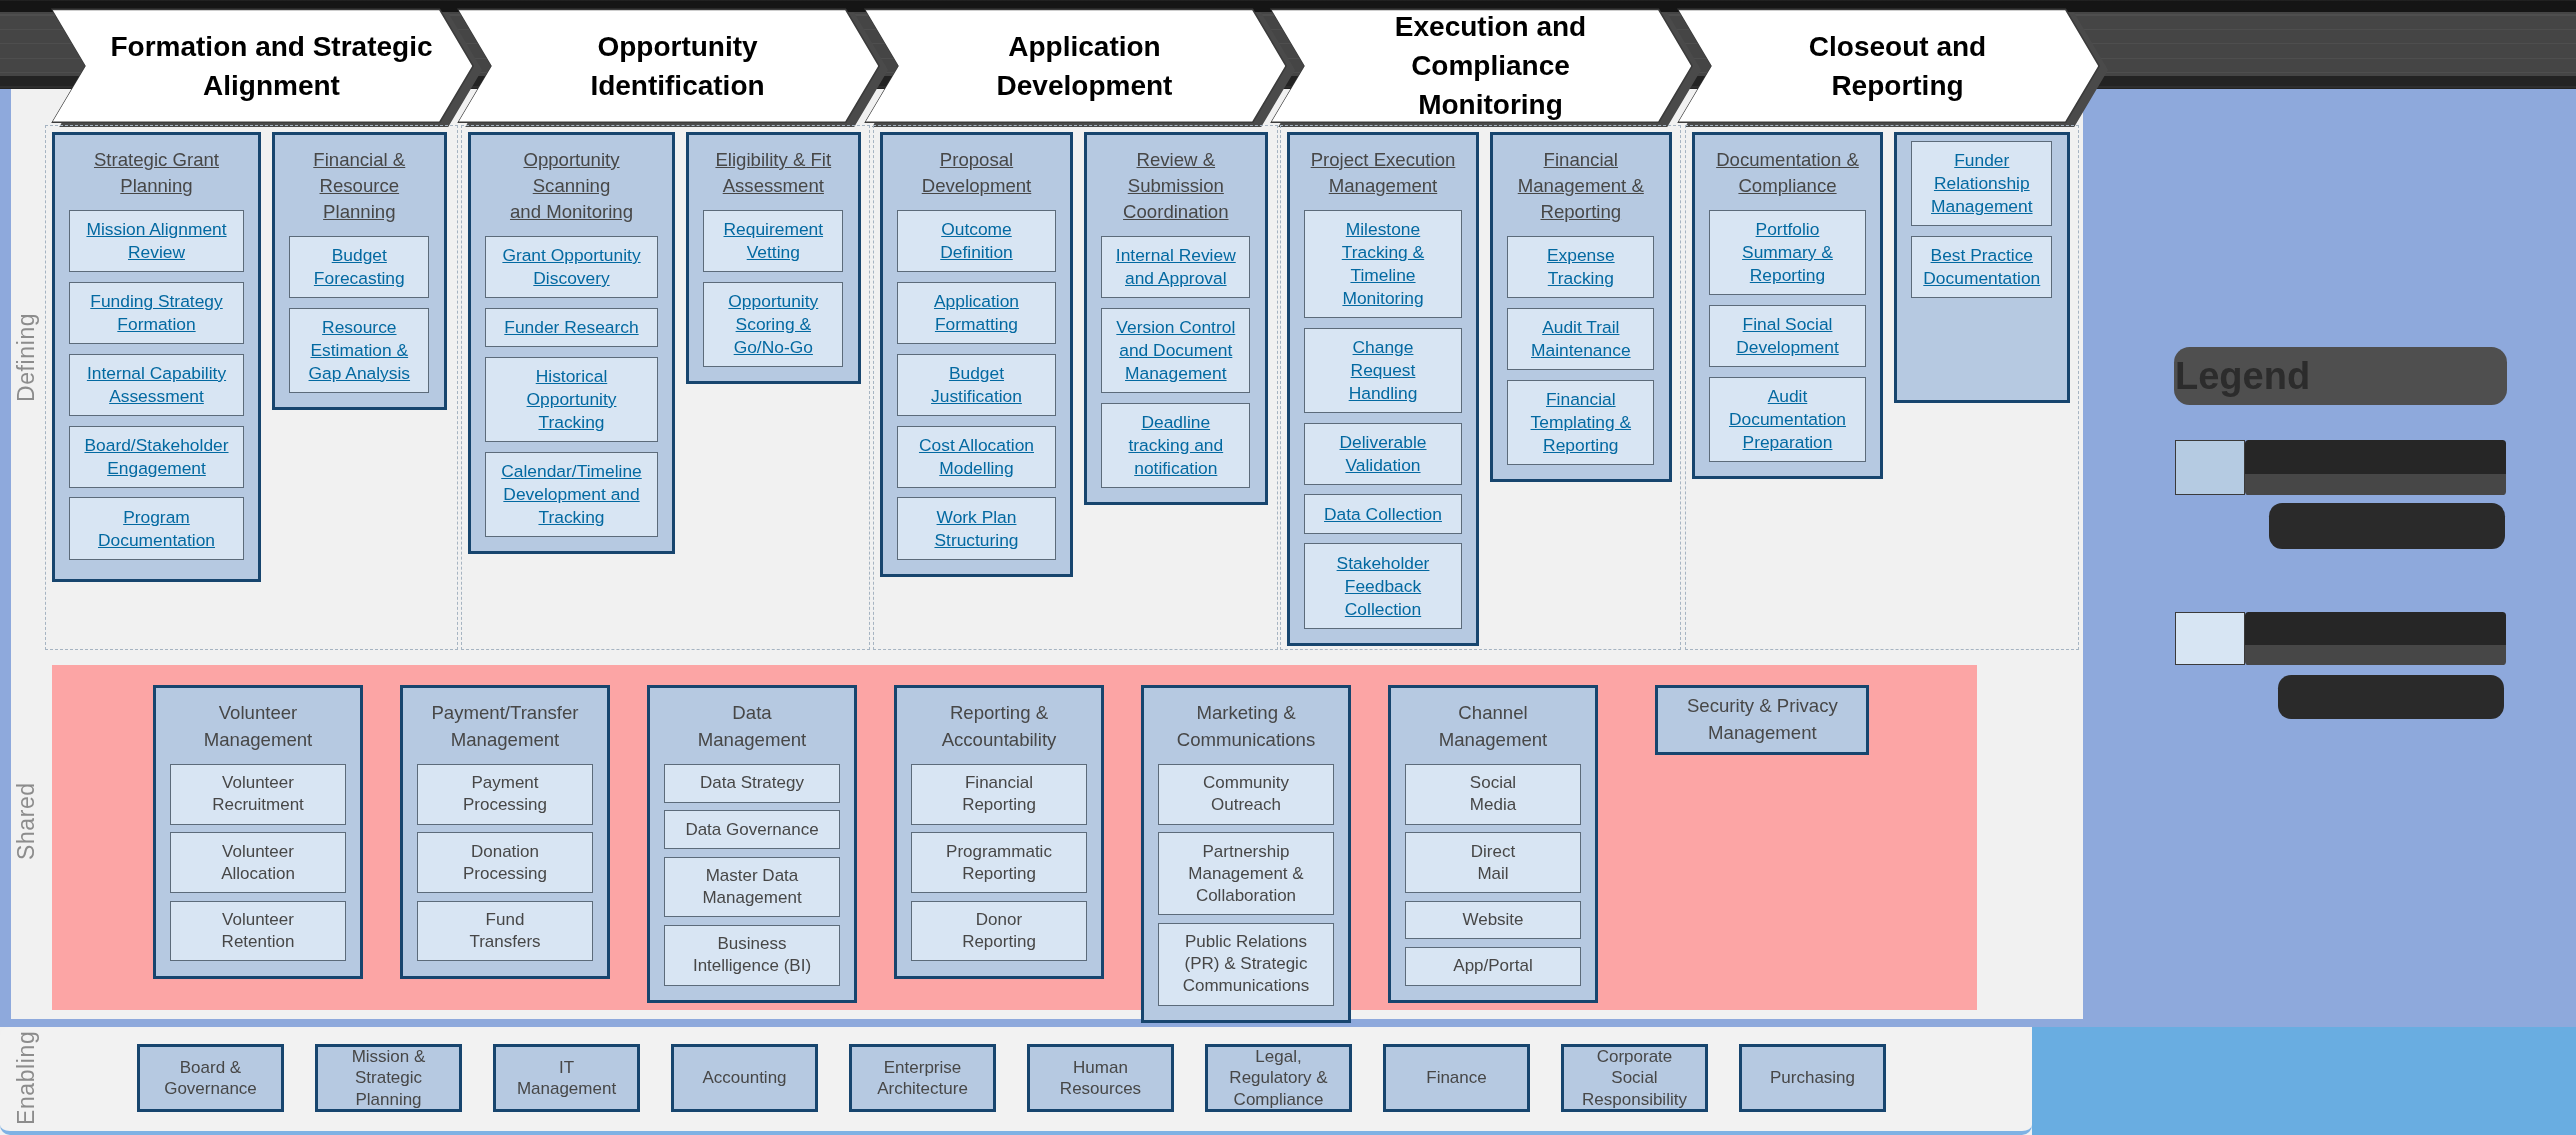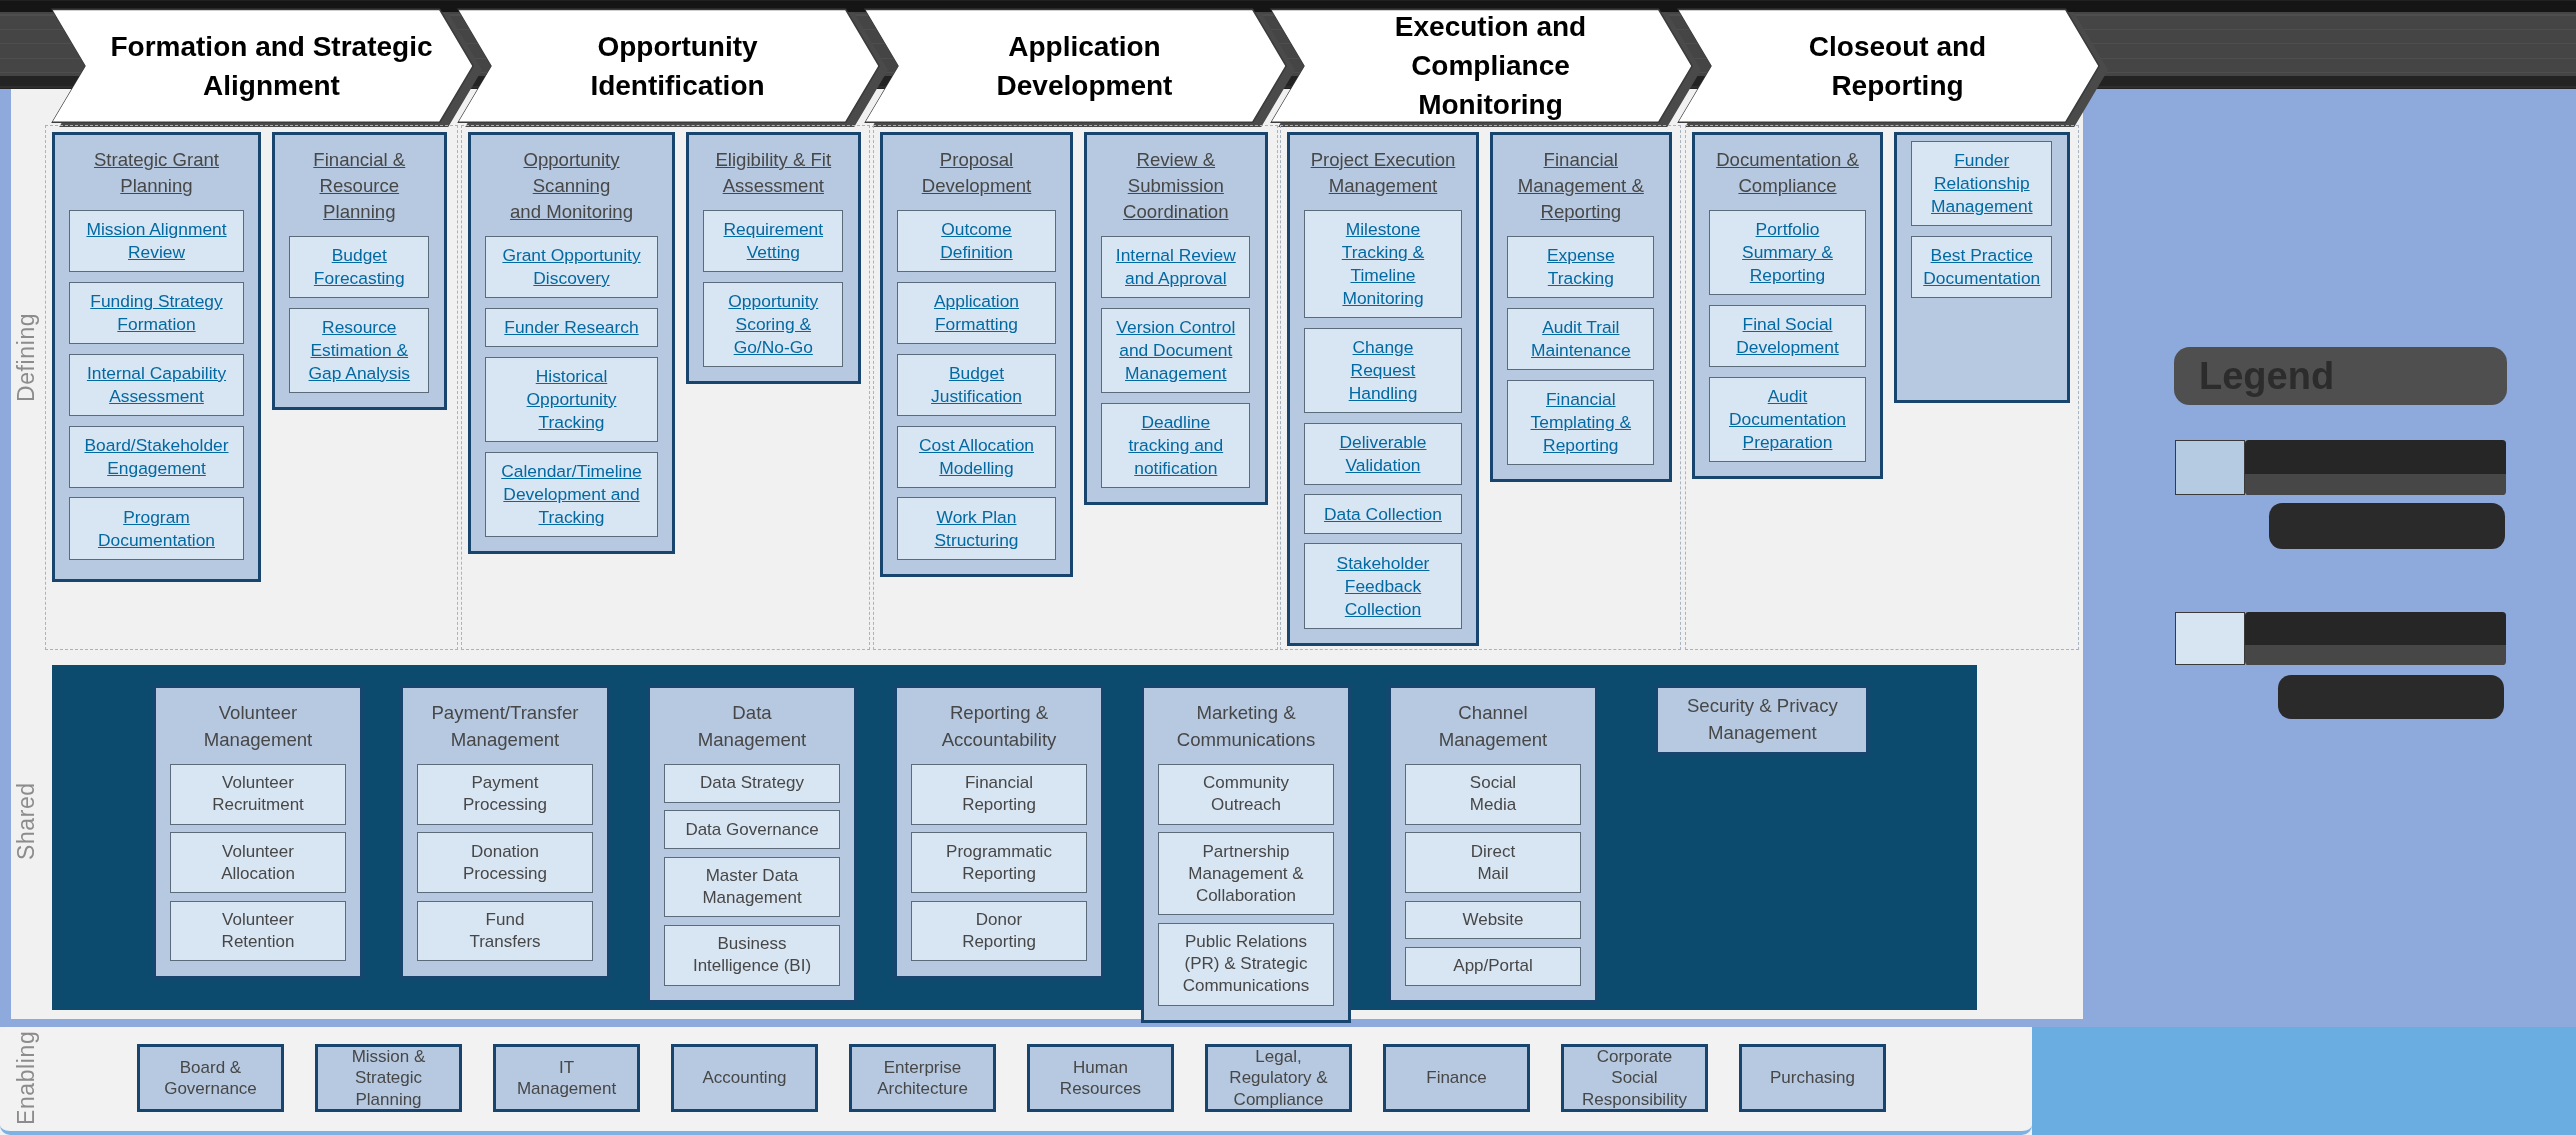--- a/index.html
+++ b/index.html
@@ -43,21 +43,21 @@
     text-align:center;line-height:1.32;padding:7.2px 4.8px;display:flex;align-items:center;
     justify-content:center;box-sizing:border-box;min-height:37px;white-space:pre-line;text-decoration:underline;}
 
   .g-c1a{width:209px;min-height:450px}.g-c1b{width:175px;min-height:267px}
   .g-c2a{width:207px;min-height:403px}.g-c2b{width:175px;min-height:209px}
   .g-c3a{width:193px;min-height:419px}.g-c3b{width:184px;min-height:352px}
   .g-c4a{width:192px;min-height:510px}.g-c4b{width:182px;min-height:345px}
   .g-c5a{width:191px;min-height:340px}.g-c5b{width:176px;min-height:271px}
 
   
-  .shared-band{position:absolute;left:52px;top:665px;width:1925px;height:345px;background:#0c4a6e;}
+  .shared-band{position:absolute;left:52px;top:665px;width:1925px;height:345px;background:#fca5a5;}
   .shared-groups{position:absolute;left:101px;top:20px;display:flex;gap:37px;align-items:flex-start;}
   .s-group{width:210px;background:#b6c9e1;border:3px solid #17456e;box-sizing:border-box;
     display:flex;flex-direction:column;gap:7.8px;padding:3.6px 14.4px 14.4px;}
   .sh-std{min-height:264px}.sh-tall{min-height:303px}
   .s-title{font-size:18.6px;color:#474747;text-align:center;line-height:1.45;
     padding:8.4px 0 2.4px;white-space:pre-line;}
   .s-leaf{background:#d8e5f3;border:1.2px solid #5c6b7a;color:#474747;font-size:17px;
     text-align:center;line-height:1.3;padding:7.2px 4.8px;display:flex;align-items:center;
     justify-content:center;box-sizing:border-box;min-height:36px;white-space:pre-line;}
   .security{width:214px;height:70px;margin-left:20.4px;background:#b6c9e1;border:3px solid #17456e;
@@ -75,21 +75,21 @@
   
   .side-label{position:absolute;writing-mode:vertical-rl;transform:rotate(180deg);
     color:#8c8c8c;font-size:23px;letter-spacing:0.6px;text-align:center;width:26.4px;}
   #lbl-defining{left:13.2px;top:300px;height:114px;}
   #lbl-shared{left:13.2px;top:776px;height:90px;}
   #lbl-enabling{left:13.2px;top:1018px;height:120px;}
 
   
   .legend-title-bar{position:absolute;left:91px;top:258px;width:333px;height:58px;
     background:#4f4f4f;border-radius:15.6px;display:flex;align-items:center;
-    padding-left:25px;box-sizing:border-box;}
+    padding-left:1px;box-sizing:border-box;}
   .legend-title-text{font-size:38px;color:#2c2c2c;font-weight:bold;}
   .lg-swatch{position:absolute;width:70px;border:1.8px solid #3a3a3a;box-sizing:border-box;}
   .lg-swatch.s1{left:92px;top:351px;height:55px;background:#b5cbe2;}
   .lg-swatch.s2{left:92px;top:523px;height:53px;background:#d7e5f3;}
   .lg-bar{position:absolute;background:linear-gradient(180deg,#262626 0 62%,#474747 62% 100%);
     border-radius:3.6px;}
   .lg-bar.b1{left:162px;top:351px;width:261px;height:55px;}
   .lg-bar.b2{left:162px;top:523px;width:261px;height:53px;}
   .lg-sub{position:absolute;background:#2a2a2a;border-radius:13.2px;}
   .lg-sub.b1{left:186px;top:414px;width:236px;height:46px;}

